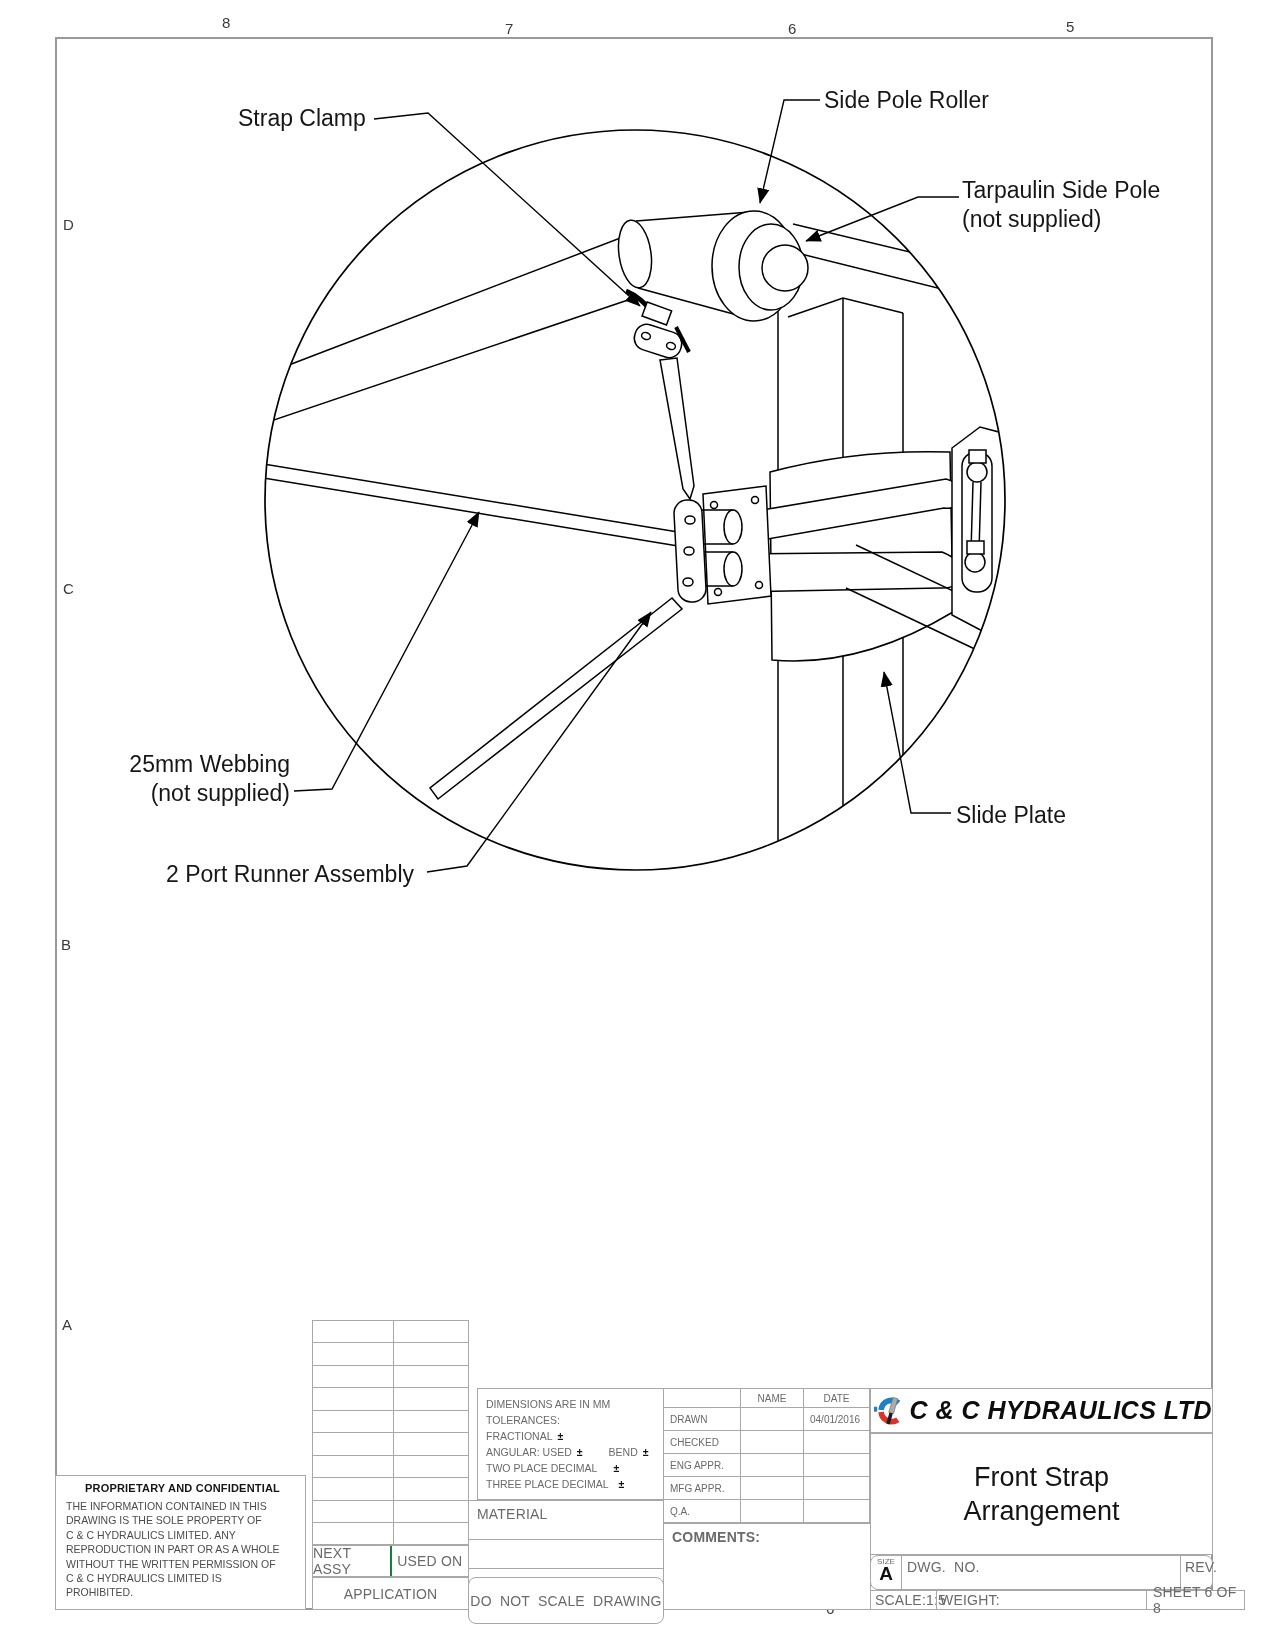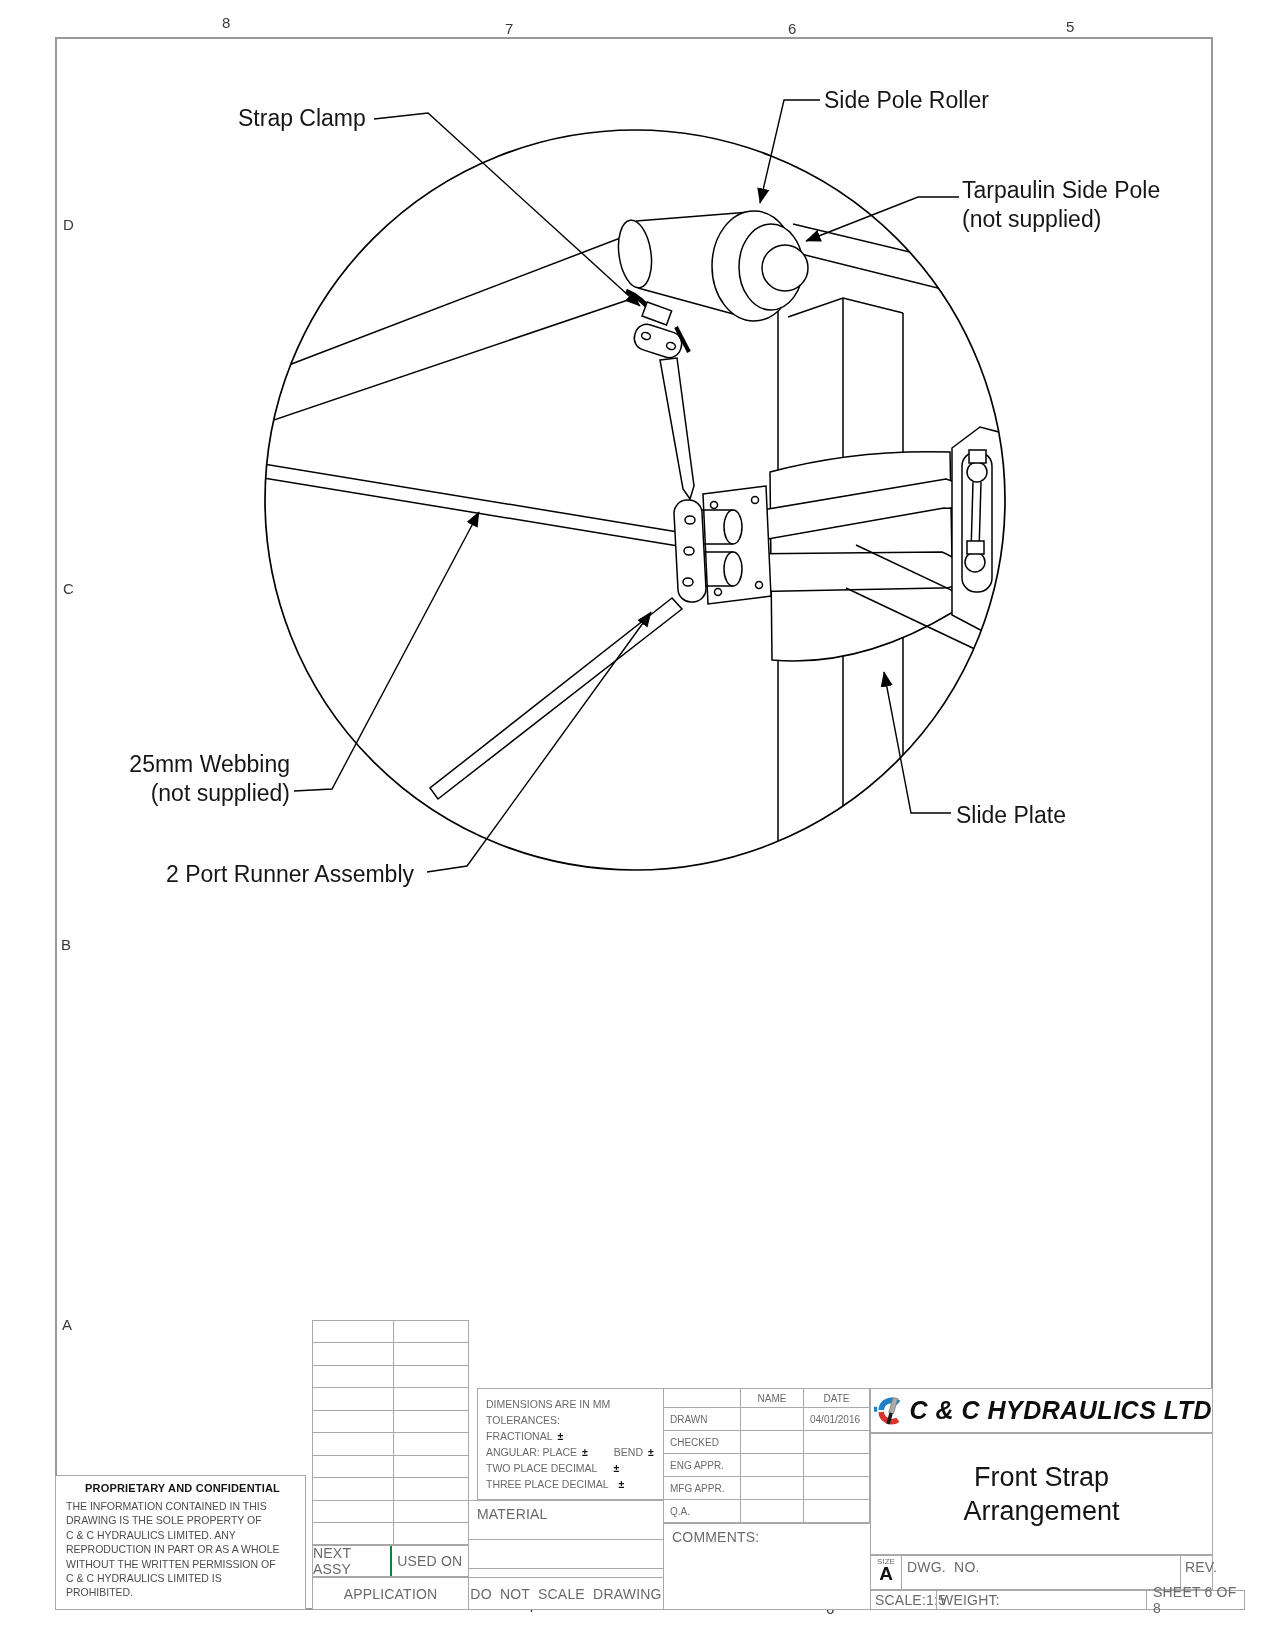--- a/index.html
+++ b/index.html
@@ -27,21 +27,21 @@
   .tol .gap { display:inline-block; width:26px; }
   .pre { white-space:pre; }
   .appr { display:grid; grid-template-columns:77px 63px 66px; grid-template-rows:19px 23px 23px 23px 23px 23px; }
   .appr > div { border-right:1px solid #a8a8a8; border-bottom:1px solid #a8a8a8;
                 font-size:10px; color:#6a6a6a; display:flex; align-items:center; padding-left:6px; }
   .appr > div.c { justify-content:center; padding-left:0; }
   .logo-box { display:flex; align-items:center; overflow:hidden; padding-left:3px; }
   .logo-text { font-size:25px; font-weight:bold; font-style:italic; color:#0d0d0d; white-space:nowrap; letter-spacing:.5px; }
   .title-box { display:flex; flex-direction:column; align-items:center; justify-content:center;
                font-size:27px; color:#141414; line-height:34px; }
-  .size-row { display:flex; }
+  .size-row { display:flex;border-radius:8px; }
   .size-cell { width:31px; border-right:1px solid #a8a8a8; text-align:center; }
   .size-cell .s { font-size:8px; color:#6a6a6a; display:block; margin-top:1px; }
   .size-cell .v { font-size:19px; font-weight:bold; color:#111; line-height:14px; }
   .dwg-cell { flex:1; padding:3px 0 0 5px; }
   .rev-cell { width:32px; border-left:1px solid #a8a8a8; padding:3px 0 0 4px; }
   .bottom-row { display:flex; }
   .bottom-row > div { display:flex; align-items:center; }
   .b-scale { width:65px; padding-left:4px; }
   .b-weight { flex:1; border-left:1px solid #a8a8a8; border-right:1px solid #a8a8a8; padding-left:3px; }
   .b-sheet { width:97px; padding-left:6px; }
@@ -198,31 +198,31 @@
     </div>
   </div>
   <div class="tb" style="left:312px; top:1577px; width:157px; height:33px;">
     <div class="center-cell tb-label">APPLICATION</div>
   </div>
 
   <div class="tb tol" style="left:468px; top:1388px; width:196px; height:112px;margin-left:9px;">
     <div>DIMENSIONS ARE IN MM</div>
     <div>TOLERANCES:</div>
     <div><span>FRACTIONAL</span><span class="pm">±</span></div>
-    <div><span>ANGULAR: PLACE</span><span class="pm">±</span><span class="gap"></span><span>BEND</span><span class="pm">±</span></div>
+    <div><span>ANGULAR: USED</span><span class="pm">±</span><span class="gap"></span><span>BEND</span><span class="pm">±</span></div>
     <div><span>TWO PLACE DECIMAL</span><span class="pm" style="margin-left:16px;">±</span></div>
     <div><span>THREE PLACE DECIMAL</span><span class="pm" style="margin-left:10px;">±</span></div>
   </div>
   <div class="tb" style="left:468px; top:1500px; width:196px; height:40px; padding:4px 0 0 8px;">
     <span class="tb-label">MATERIAL</span>
   </div>
   <div class="tb" style="left:468px; top:1540px; width:196px; height:37px; padding:4px 0 0 8px;margin-top:28px;">
     <span class="tb-label">FINISH</span>
   </div>
-  <div class="tb" style="left:468px; top:1577px; width:196px; height:33px;">
+  <div class="tb" style="left:468px; top:1577px; width:196px; height:47px;border-radius:8px;">
     <div class="center-cell tb-label pre">DO  NOT  SCALE  DRAWING</div>
   </div>
 
   <div class="tb appr" style="left:663px; top:1388px; width:208px; height:135px;">
     <div></div>
     <div class="c">NAME</div>
     <div class="c">DATE</div>
 
     <div>DRAWN</div>
     <div></div>
@@ -237,21 +237,21 @@
     <div></div>
 
     <div>MFG APPR.</div>
     <div></div>
     <div></div>
 
     <div>Q.A.</div>
     <div></div>
     <div></div>
   </div>
-  <div class="tb" style="left:663px; top:1523px; width:208px; height:87px; padding:4px 0 0 8px;">
+  <div class="tb" style="left:663px; top:1523px; width:208px; height:87px; padding:4px 0 0 8px;font-weight:bold;">
     <span class="tb-label">COMMENTS:</span>
   </div>
 
   <div class="tb logo-box" style="left:870px; top:1388px; width:343px; height:45px;">
     <svg width="50" height="42" viewBox="0 0 50 42">
       <rect x="0" y="15" width="4.5" height="7" fill="#2080c6"></rect>
       <path d="M34.6,9.5 A15,15 0 0 0 10.1,19.7" stroke="#2080c6" stroke-width="8" fill="none"></path>
       <path d="M10.1,22.3 A15,15 0 0 0 33.6,33.3" stroke="#d8342a" stroke-width="8" fill="none"></path>
       <g transform="rotate(16 25 21)">
         <rect x="21.5" y="2" width="7" height="22" fill="#ababab" stroke="#6e6e6e" stroke-width="0.8"></rect>

